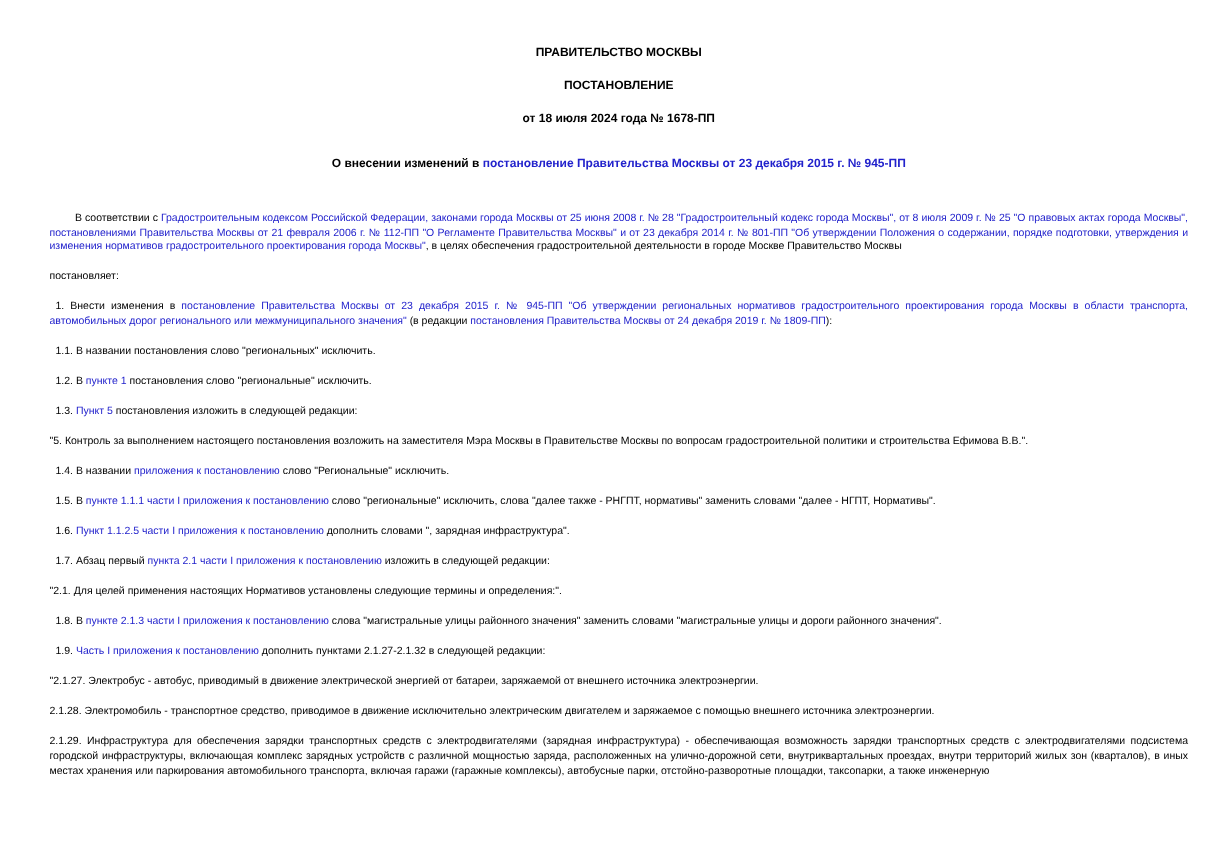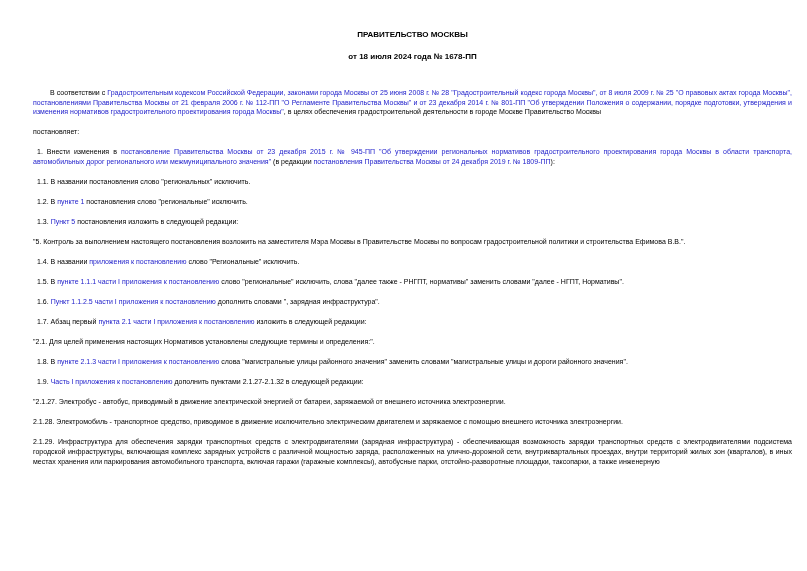--- a/index.html
+++ b/index.html
@@ -47,21 +47,23 @@
     color: var(--link-color, #2222cc);
     cursor: pointer;
   }
 </style>
 </head>
 <body style="background: rgb(255, 255, 255);">
 
 <div class="doc">
   <div class="doc-header">
     <div class="h-line">ПРАВИТЕЛЬСТВО МОСКВЫ</div>
+    <div class="h-line">ПОСТАНОВЛЕНИЕ</div>
     <div class="h-line">от 18 июля 2024 года № 1678-ПП</div>
+    <div class="doc-title"><span class="doc-text">О внесении изменений в </span><span class="doc-link">постановление Правительства Москвы от 23 декабря 2015 г. № 945-ПП</span></div>
   </div>
   <div class="doc-body">
       <p class="para kind-intro"><span class="doc-text">В соответствии с </span><span class="doc-link">Градостроительным кодексом Российской Федерации, законами города Москвы от 25 июня 2008 г. № 28 "Градостроительный кодекс города Москвы", от 8 июля 2009 г. № 25 "О правовых актах города Москвы", постановлениями Правительства Москвы от 21 февраля 2006 г. № 112-ПП "О Регламенте Правительства Москвы" и от 23 декабря 2014 г. № 801-ПП "Об утверждении Положения о содержании, порядке подготовки, утверждения и изменения нормативов градостроительного проектирования города Москвы"</span><span class="doc-text">, в целях обеспечения градостроительной деятельности в городе Москве Правительство Москвы</span></p>
       <p class="para kind-plain"><span class="doc-text">постановляет:</span></p>
       <p class="para kind-item"><span class="doc-text">1. Внести изменения в </span><span class="doc-link">постановление Правительства Москвы от 23 декабря 2015 г. № 945-ПП "Об утверждении региональных нормативов градостроительного проектирования города Москвы в области транспорта, автомобильных дорог регионального или межмуниципального значения"</span><span class="doc-text"> (в редакции </span><span class="doc-link">постановления Правительства Москвы от 24 декабря 2019 г. № 1809-ПП</span><span class="doc-text">):</span></p>
       <p class="para kind-item"><span class="doc-text">1.1. В названии постановления слово "региональных" исключить.</span></p>
       <p class="para kind-item"><span class="doc-text">1.2. В </span><span class="doc-link">пункте 1</span><span class="doc-text"> постановления слово "региональные" исключить.</span></p>
       <p class="para kind-item"><span class="doc-text">1.3. </span><span class="doc-link">Пункт 5</span><span class="doc-text"> постановления изложить в следующей редакции:</span></p>
       <p class="para kind-quote"><span class="doc-text">"5. Контроль за выполнением настоящего постановления возложить на заместителя Мэра Москвы в Правительстве Москвы по вопросам градостроительной политики и строительства Ефимова В.В.".</span></p>
       <p class="para kind-item"><span class="doc-text">1.4. В названии </span><span class="doc-link">приложения к постановлению</span><span class="doc-text"> слово "Региональные" исключить.</span></p>

